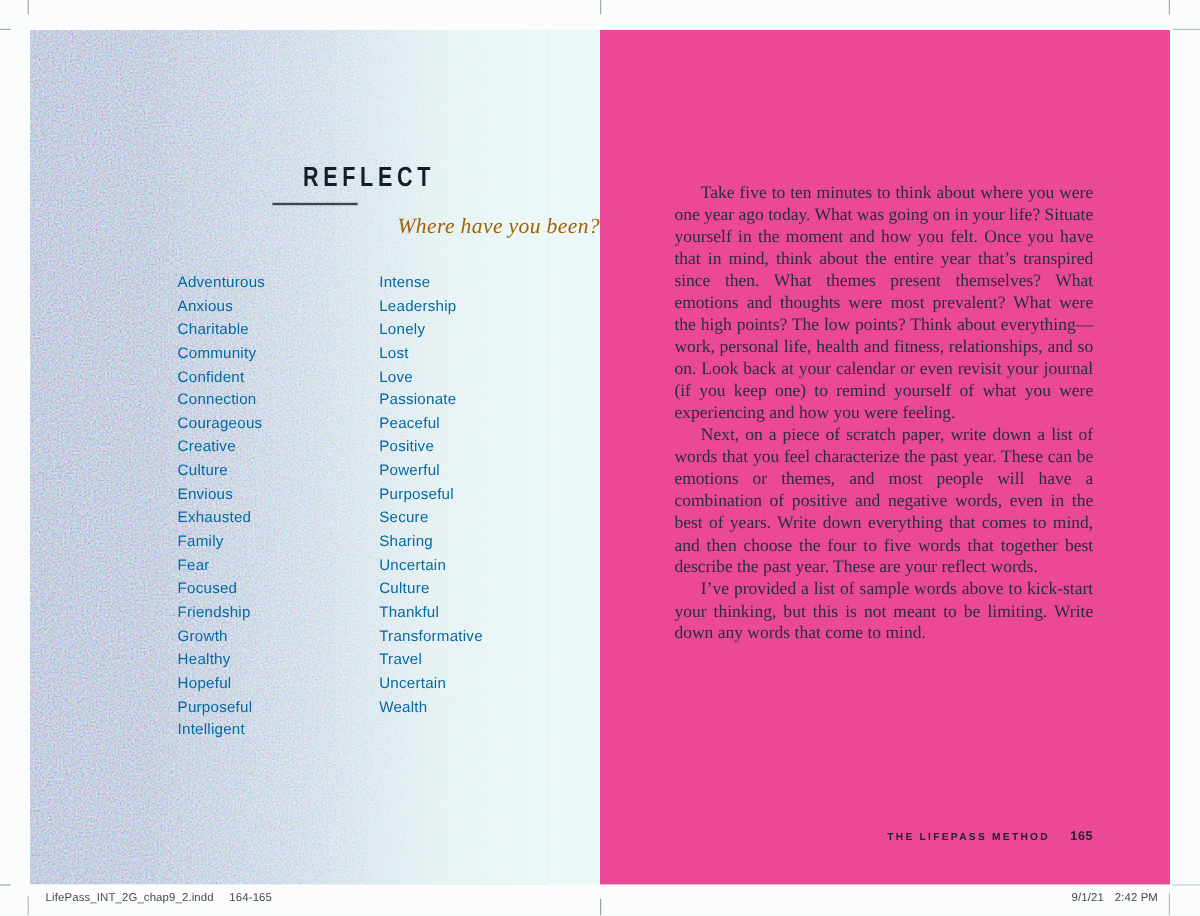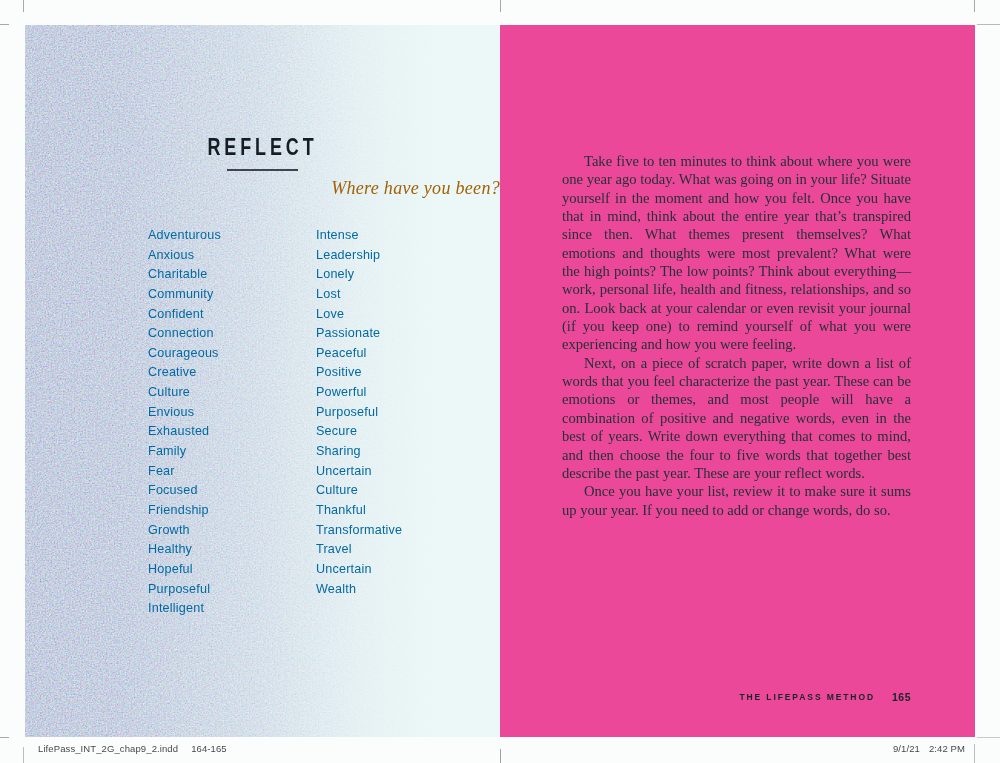--- a/index.html
+++ b/index.html
@@ -41,21 +41,21 @@
       rgba(236,248,247,0) 0%,
       rgba(236,248,247,0.08) 22%,
       rgba(236,248,247,0.42) 52%,
       rgba(236,248,247,0.85) 78%,
       #ecf8f7 97%);
   }
 
   
   .chapter-title{
     position:absolute;left:0;top:109px;width:475px;text-align:center;
-    font-size:23px;font-weight:bold;color:#141d24;letter-spacing:5px;
+    font-size:23px;font-weight:bold;color:#141d24;letter-spacing:5px;padding-left:45px;
   }
   .chapter-title .squeeze{display:inline-block;transform:scaleX(0.78);transform-origin:center;white-space:nowrap;}
   .title-rule{
     position:absolute;left:202px;top:144px;width:71px;height:2px;background:#3c464e;
   }
   .chapter-subtitle{
     position:absolute;left:0;top:153px;width:475px;text-align:right;
     font-family:"Liberation Serif",serif;font-style:italic;
     font-size:18px;color:#a16207;letter-spacing:0.3px;
   }
@@ -188,21 +188,21 @@
         <div class="word-item">Uncertain</div>
         <div class="word-item">Wealth</div>
       </div>
   </div>
 
   <div class="page right-page">
 
     <div class="body-text">
         <p class="body-para">Take five to ten minutes to think about where you were one year ago today. What was going on in your life? Situate yourself in the moment and how you felt. Once you have that in mind, think about the entire year that’s transpired since then. What themes present themselves? What emotions and thoughts were most prevalent? What were the high points? The low points? Think about everything—work, personal life, health and fitness, relationships, and so on. Look back at your calendar or even revisit your journal (if you keep one) to remind yourself of what you were experiencing and how you were feeling.</p>
         <p class="body-para">Next, on a piece of scratch paper, write down a list of words that you feel characterize the past year. These can be emotions or themes, and most people will have a combination of positive and negative words, even in the best of years. Write down everything that comes to mind, and then choose the four to five words that together best describe the past year. These are your reflect words.</p>
-        <p class="body-para">Once you have your list, review it to make sure it sums up your year. If you need to add or change words, do so.</p>
+        <p class="body-para">I’ve provided a list of sample words above to kick-start your thinking, but this is not meant to be limiting. Write down any words that come to mind.</p>
       </div>
 
 
     <div class="running-footer">
       <span class="footer-label">THE LIFEPASS METHOD</span>
       <span class="page-number">165</span>
     </div>
   </div>
 </div>
 

